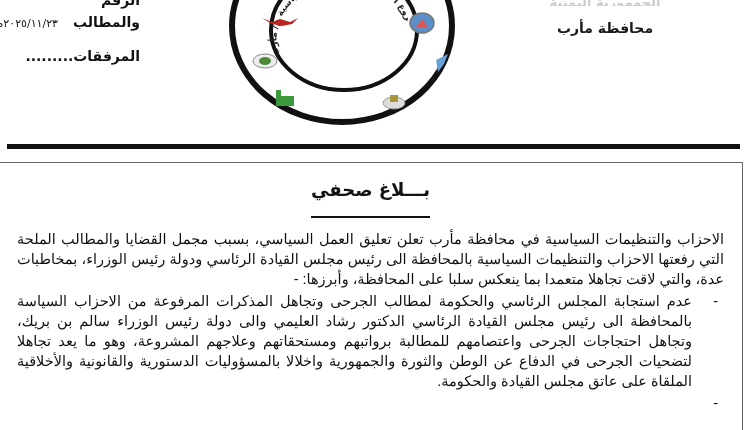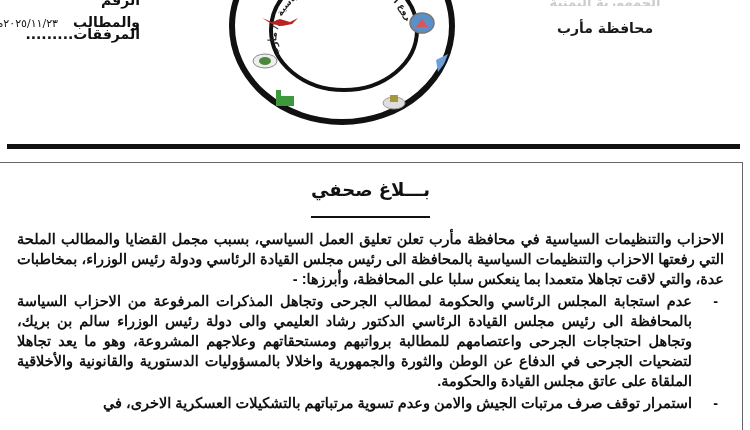--- a/index.html
+++ b/index.html
@@ -17,21 +17,21 @@
   .hdr-right .l1 { font-size: 16px; margin-top: 9px; line-height: 22px; color: #1a1a1a; }
   .hdr-right .l2 { font-size: 14px; margin-top: 12px; line-height: 20px; color: #1a1a1a; }
 
   .hdr-left {
     position: absolute; top: 0; left: 0; width: 140px;
     direction: rtl; font-weight: bold;
   }
   .hdr-left .row { position: absolute; right: 0; white-space: nowrap; }
   .hdr-left .r0 { top: -8px; font-size: 14px; }
   .hdr-left .r1 { top: 14px; font-size: 14px; }
-  .hdr-left .r2 { top: 26px; font-size: 14px; }
+  .hdr-left .r2 { top: 48px; font-size: 14px; }
   .hdr-left .date { font-weight: normal; font-size: 11px; margin-right: 10px; }
 
   .logo {
     position: absolute; left: 228px; top: -70px; width: 228px; height: 196px;
   }
   .logo svg { width: 100%; height: 100%; }
 
   .rule {
     position: absolute; left: 7px; top: 144px; width: 733px; height: 5px;
     background: #111;
@@ -44,21 +44,20 @@
   .title {
     position: absolute; top: 16px; left: 0; right: 0; text-align: center;
     font-weight: bold; font-size: 18px; direction: rtl;
   }
   .title span { border-bottom: 2px solid #111; padding-bottom: 16px; }
   .body-text {
     position: absolute; top: 66px; left: 18px; right: 18px;
     direction: rtl; text-align: justify;
     font-family: "Liberation Sans", sans-serif; font-size: 14.5px; line-height: 20px;
     color: #111;
-    font-weight: bold;
   }
   .body-text p { margin: 0 0 2px 0; text-align-last: right; }
   .body-text ul { list-style: none; margin: 0; padding: 0; }
   .body-text li { position: relative; padding-right: 32px; margin-bottom: 2px; }
   .body-text li .dash { position: absolute; right: 6px; top: 0; }
 </style>
 </head>
 <body>
 
 <div class="hdr-right">
@@ -121,17 +120,16 @@
   </div>
   <div class="body-text">
     <p>الاحزاب والتنظيمات السياسية في محافظة مأرب تعلن تعليق العمل السياسي، بسبب مجمل القضايا والمطالب الملحة التي رفعتها الاحزاب والتنظيمات السياسية بالمحافظة الى رئيس مجلس القيادة الرئاسي ودولة رئيس الوزراء، بمخاطبات عدة، والتي لاقت تجاهلا متعمدا بما ينعكس سلبا على المحافظة، وأبرزها: -</p>
     <ul>
       <li>
         <span class="dash">-</span>
         <span>عدم استجابة المجلس الرئاسي والحكومة لمطالب الجرحى وتجاهل المذكرات المرفوعة من الاحزاب السياسة بالمحافظة الى رئيس مجلس القيادة الرئاسي الدكتور رشاد العليمي والى دولة رئيس الوزراء سالم بن بريك، وتجاهل احتجاجات الجرحى واعتصامهم للمطالبة برواتبهم ومستحقاتهم وعلاجهم المشروعة، وهو ما يعد تجاهلا لتضحيات الجرحى في الدفاع عن الوطن والثورة والجمهورية واخلالا بالمسؤوليات الدستورية والقانونية والأخلاقية الملقاة على عاتق مجلس القيادة والحكومة.</span>
       </li>
       <li>
         <span class="dash">-</span>
-        <span>استمرار توقف صرف مرتبات الجيش والامن وعدم تسوية مرتباتهم بالتشكيلات العسكرية الاخرى، في</span>
       </li>
     </ul>
   </div>
 </div>
 
 </body></html>

